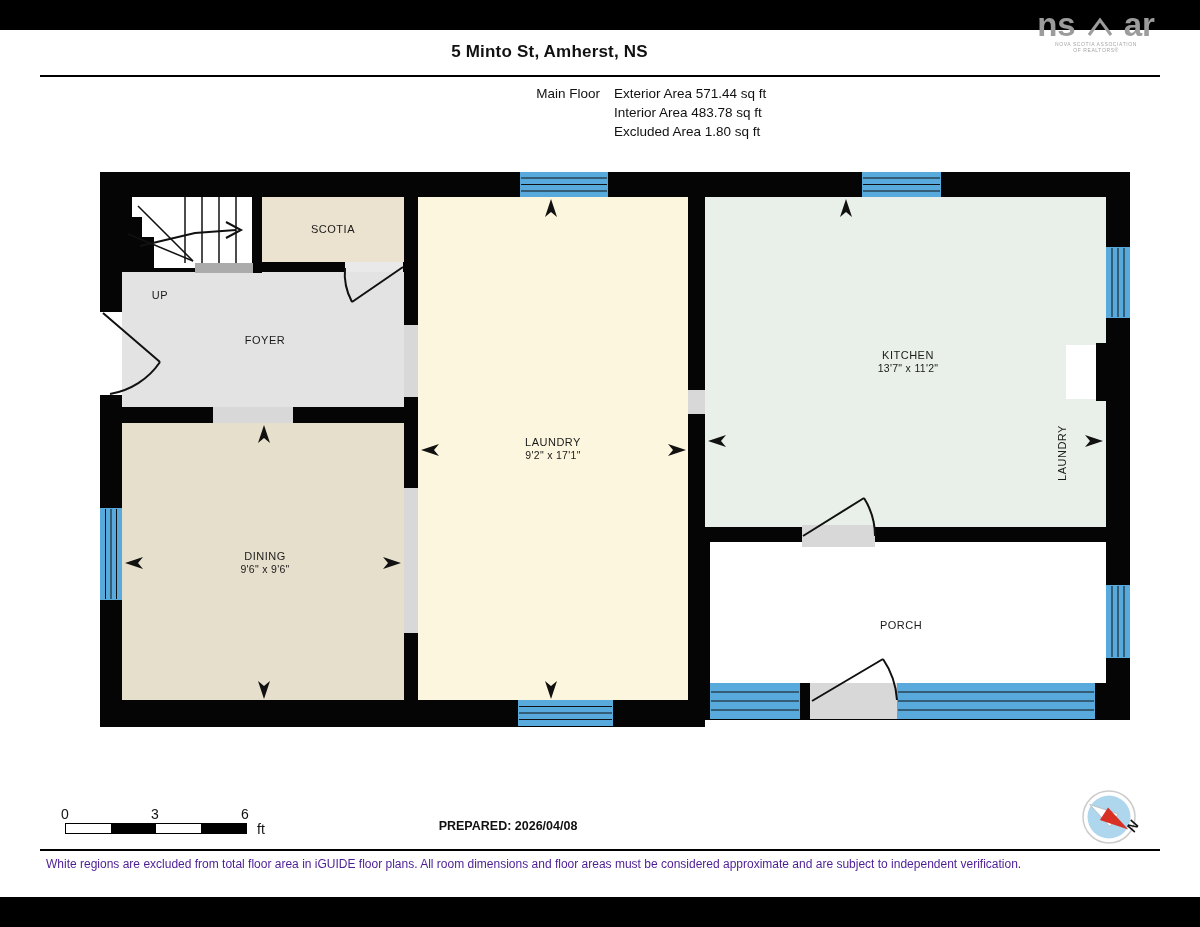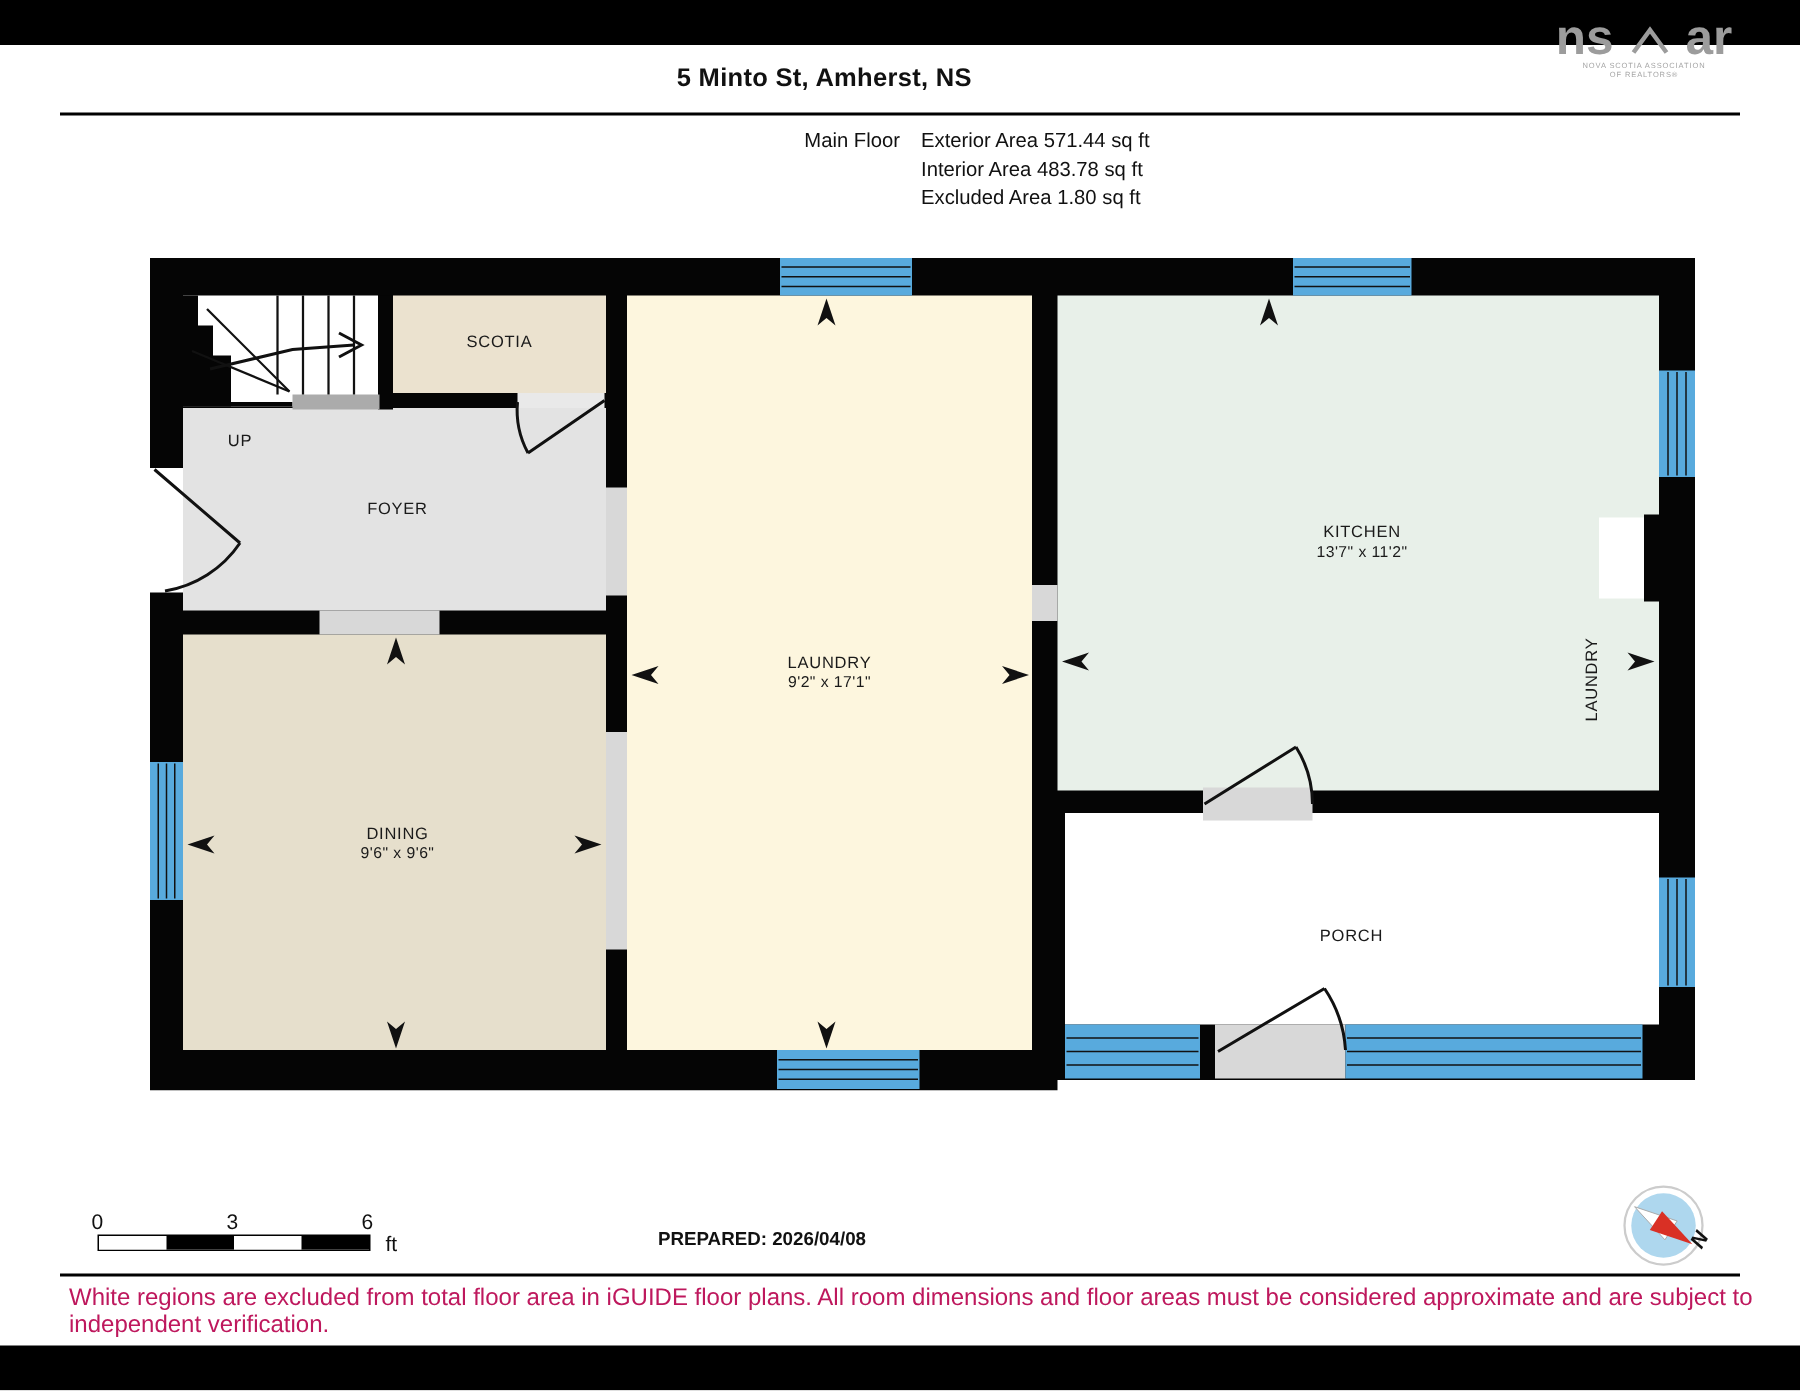--- a/index.html
+++ b/index.html
@@ -26,21 +26,21 @@
   
   #scalebar{position:absolute;left:65px;top:806px;width:230px;height:40px;font-size:14px;}
   #scalebar .t{position:absolute;top:0;}
   #sbar{position:absolute;left:0;top:17px;width:180px;height:9px;border:1.5px solid #000;display:flex;}
   #sbar div{height:100%;width:25%;}
   #prepared{position:absolute;left:0;top:819px;width:1016px;text-align:center;
             font-size:12.5px;font-weight:bold;}
   #compass{position:absolute;left:1080px;top:789px;}
   #compassN{position:absolute;left:1128px;top:818px;font-size:14px;font-style:italic;
             font-weight:bold;transform:rotate(120deg);}
-  #disclaimer{position:absolute;left:46px;top:857px;width:1130px;font-size:16px;color:#be185d;}
+  #disclaimer{position:absolute;left:46px;top:857px;width:1130px;font-size:12px;color:#4c1d95;}
 </style>
 </head>
 <body>
 
 <div id="page">
 
   <div class="bar" style="top:0"></div>
 
   <div id="title">5 Minto St, Amherst, NS</div>
   <div class="rule" style="top:75px"></div>

